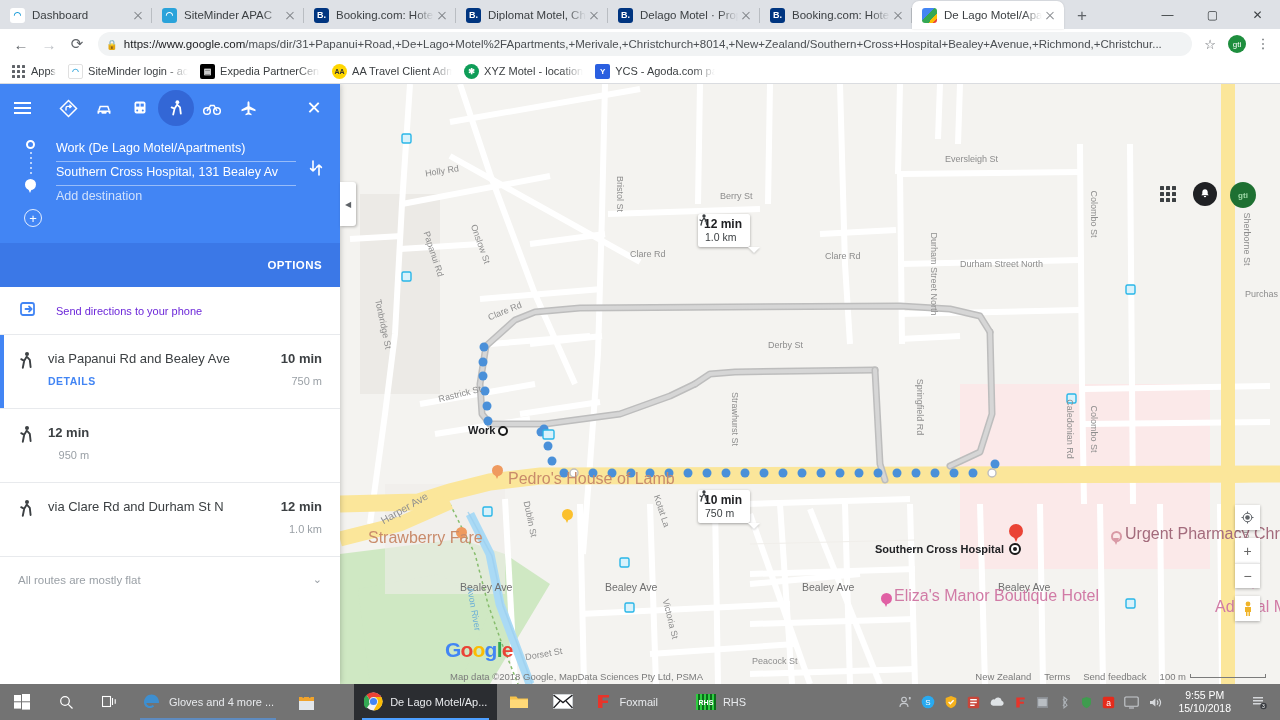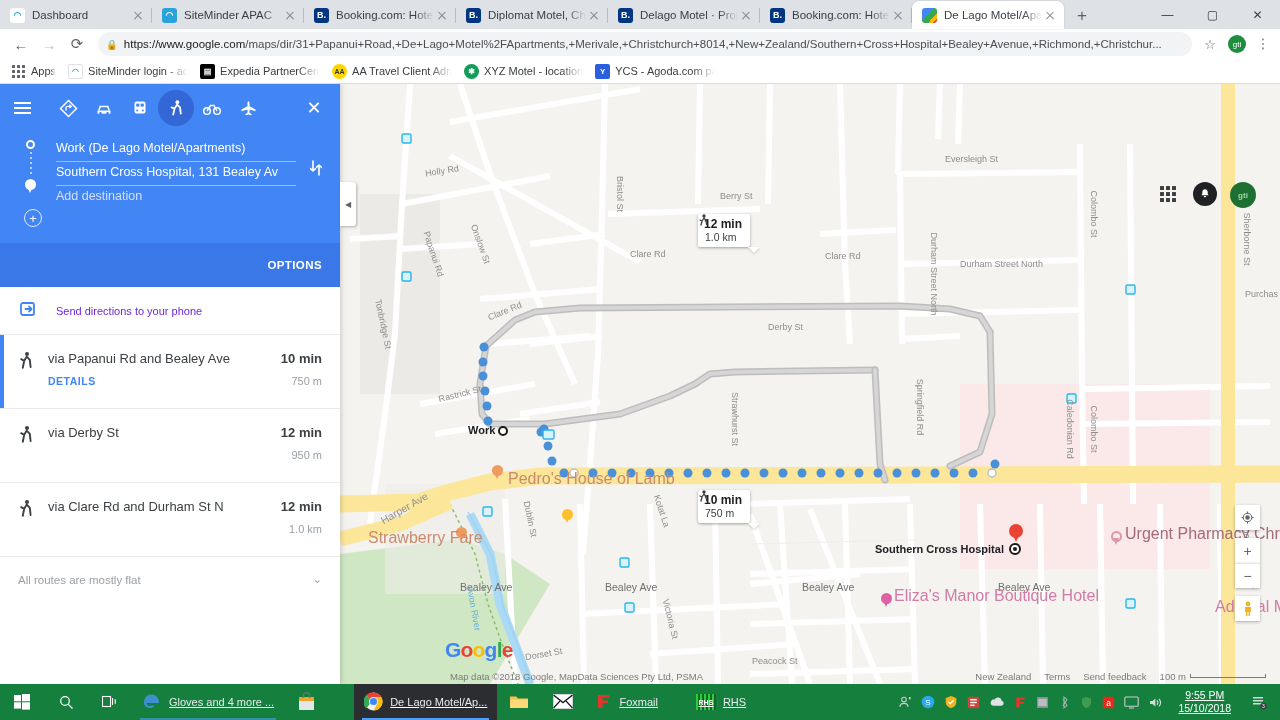--- a/index.html
+++ b/index.html
@@ -204,22 +204,22 @@
   .routeitem .rtitle { font-size:13px; color:#3c4043; }
   .routeitem .rdetails { font-size:10.5px; color:#4285f4; font-weight:bold; letter-spacing:.5px; margin-top:9px;}
   .routeitem .rright { text-align:right; }
   .routeitem .rtime { font-size:13px; font-weight:bold; color:#3c4043; }
   .routeitem .rdist { font-size:11px; color:#9aa0a6; margin-top:9px;}
 
   .flatrow { display:flex; align-items:center; padding:16px 18px; font-size:11.5px; color:#9aa0a6;}
   .flatrow .chev { margin-left:auto; color:#9aa0a6; font-size:11px;}
 
   
-  #taskbar { position:absolute; left:0; top:684px; width:1280px; height:36px; background:#15803d;
-             display:flex; align-items:center; color:#fff;text-decoration:underline; }
+  #taskbar { position:absolute; left:0; top:684px; width:1280px; height:36px; background:#737373;
+             display:flex; align-items:center; color:#fff; }
   .tbtn { height:36px; display:flex; align-items:center; justify-content:center; position:relative; }
   .tbtn.sq { width:44px; }
   .tbtn.app { padding:0 10px; min-width:44px; gap:7px; font-size:11px; color:#e8eaed; }
   .tbtn.app.open { background:#2b2d31;margin-left:26px; }
   .tbtn.app.open::after { content:""; position:absolute;left:8px;right:8px;bottom:0;height:2px;background:#4d9fff;}
   .tbtn.app.run::after { content:""; position:absolute;left:8px;right:8px;bottom:0;height:2px;background:#4d9fff;opacity:.55;}
   .tray { margin-left:auto; display:flex; align-items:center; gap:9px; padding-right:8px; }
   .tray .ti { font-size:11px; color:#d6d8db; display:flex;align-items:center; }
   .clock { font-size:10.5px; line-height:1.25; text-align:center; color:#fff; padding:0 6px; }
   .notif { width:26px; height:36px; display:flex;align-items:center;justify-content:center; font-size:13px;}
@@ -502,21 +502,21 @@
       <div class="mlabel" style="left:147px;top:222px;transform:rotate(-22deg);">Clare Rd</div>
       <div class="mlabel" style="left:120px;top:155px;transform:rotate(70deg);">Onslow St</div>
       <div class="mlabel" style="left:620px;top:175px;">Durham Street North</div>
       <div class="mlabel" style="left:552px;top:185px;transform:rotate(90deg);">Durham Street North</div>
       <div class="mlabel" style="left:880px;top:150px;transform:rotate(90deg);color:#8a8a8a;">Sherborne St</div>
       <div class="mlabel" style="left:880px;top:460px;transform:rotate(90deg);color:#8a8a8a;">Sherborne St</div>
       <div class="mlabel" style="left:730px;top:125px;transform:rotate(90deg);">Colombo St</div>
       <div class="mlabel" style="left:730px;top:340px;transform:rotate(90deg);">Colombo St</div>
       <div class="mlabel" style="left:700px;top:340px;transform:rotate(90deg);">Caledonian Rd</div>
       <div class="mlabel" style="left:905px;top:205px;">Purchas</div>
-      <div class="mlabel" style="left:385px;top:238px;padding-left:43px;">Derby St</div>
+      <div class="mlabel" style="left:385px;top:256px;padding-left:43px;">Derby St</div>
       <div class="mlabel" style="left:552px;top:318px;transform:rotate(90deg);">Springfield Rd</div>
       <div class="mlabel" style="left:368px;top:330px;transform:rotate(90deg);">Strawhurst St</div>
       <div class="mlabel" style="left:18px;top:235px;transform:rotate(78deg);">Tonbridge St</div>
       <div class="mlabel" style="left:98px;top:305px;transform:rotate(-14deg);">Rastrick St</div>
       <div class="mlabel big" style="left:120px;top:497px;">Bealey Ave</div>
       <div class="mlabel big" style="left:265px;top:497px;">Bealey Ave</div>
       <div class="mlabel big" style="left:462px;top:497px;">Bealey Ave</div>
       <div class="mlabel big" style="left:658px;top:497px;">Bealey Ave</div>
       <div class="mlabel big" style="left:38px;top:418px;transform:rotate(-30deg);color:#8f8f8f;">Harper Ave</div>
       <div class="mlabel" style="left:112px;top:520px;transform:rotate(80deg);color:#6aaed6;">Avon River</div>
@@ -777,23 +777,20 @@
         </span>
       </div>
 
       <div class="routeitem">
         <span class="ricon">
           <svg width="17" height="20" viewBox="0 0 17 20">
               <circle cx="9" cy="3" r="2" fill="#3c4043"></circle>
               <path d="M8.8 5.6 6.2 9.8 4.8 16.8 M8.8 5.6 11.8 8.8 12.6 16 M6.2 9.8 3.2 8.2" stroke="#3c4043" stroke-width="1.9" fill="none" stroke-linecap="round" stroke-linejoin="round"></path>
             </svg>
         </span>
-        <span class="rmid">
-          <div class="rtitle">via Derby St</div>
-        </span>
         <span class="rright">
           <div class="rtime">12 min</div>
           <div class="rdist">950 m</div>
         </span>
       </div>
 
       <div class="routeitem">
         <span class="ricon">
           <svg width="17" height="20" viewBox="0 0 17 20">
               <circle cx="9" cy="3" r="2" fill="#3c4043"></circle>

